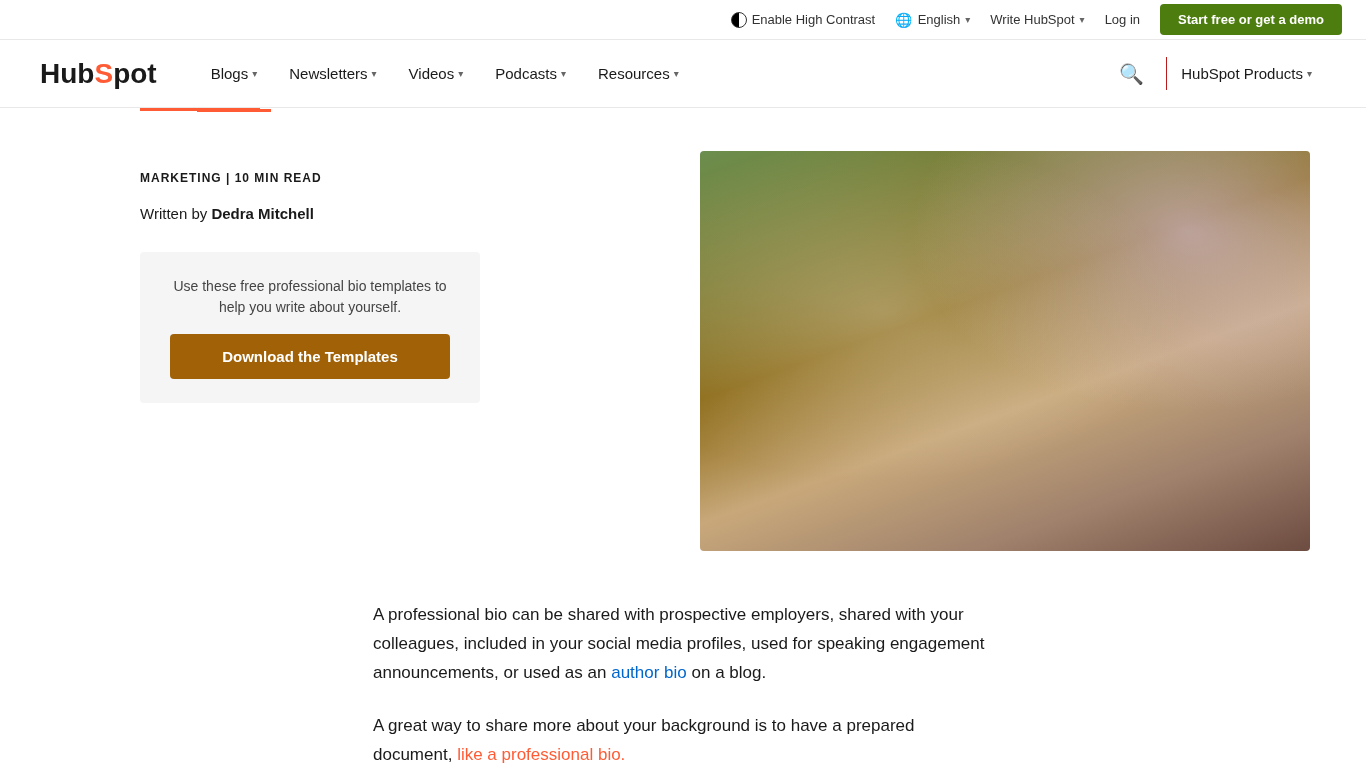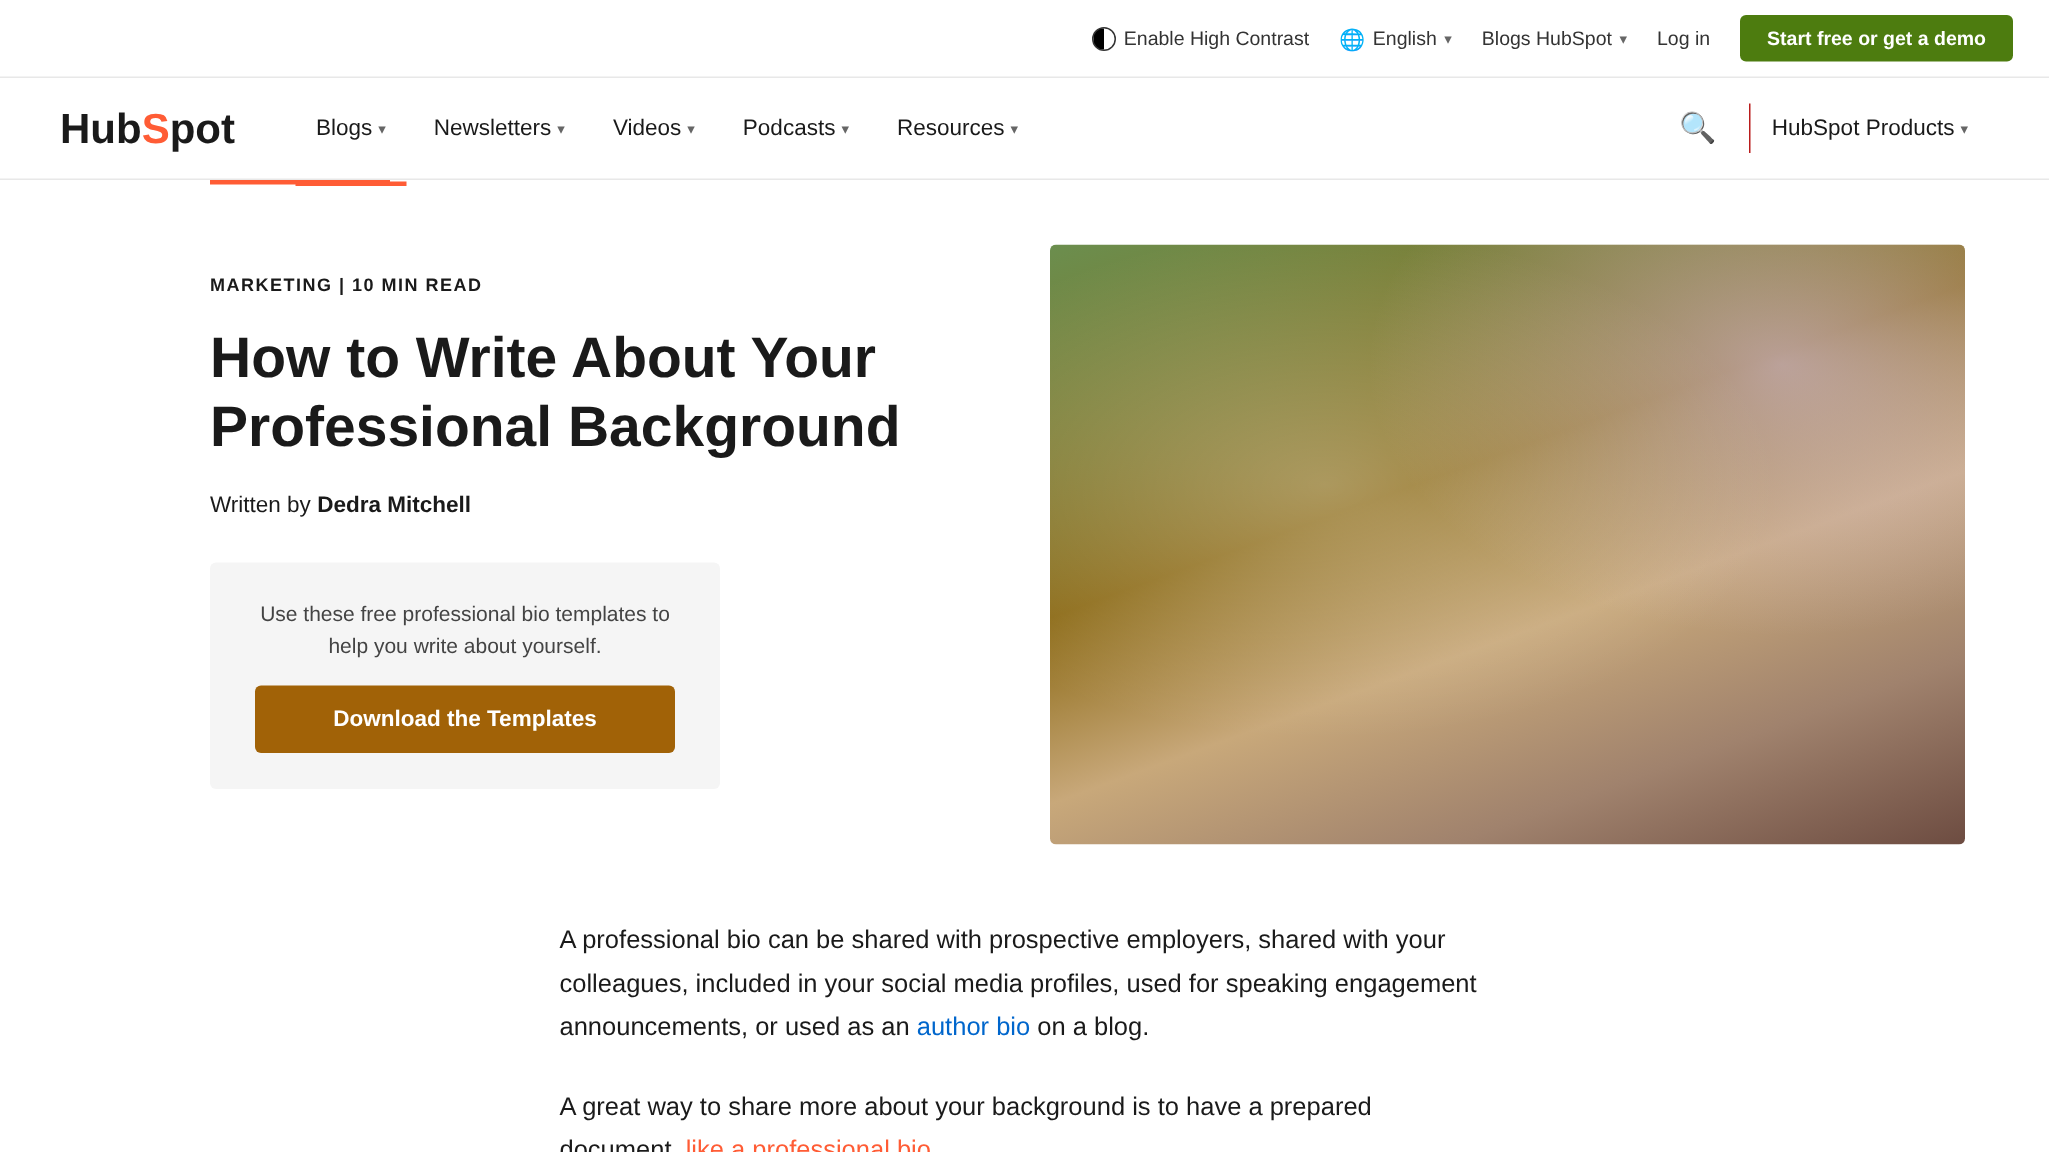--- a/index.html
+++ b/index.html
@@ -6,21 +6,21 @@
     body { font-family: 'Helvetica Neue', Arial, sans-serif; background: #fff; color: #1a1a1a; width: 1366px; overflow-x: hidden; }
 
     
     .top-bar {
       background: #fff;
       border-bottom: 1px solid #e8e8e8;
       display: flex;
       align-items: center;
       justify-content: flex-end;
       padding: 0 24px;
-      height: 52px;
+      height: 40px;
       font-size: 13px;
       gap: 20px;
     }
     .top-bar-left { display: flex; align-items: center; gap: 20px; }
     .top-bar-item { display: flex; align-items: center; gap: 5px; cursor: pointer; color: #333; text-decoration: none; }
     .contrast-icon { width: 16px; height: 16px; border-radius: 50%; background: linear-gradient(90deg, #000 50%, #fff 50%); border: 1px solid #333; display: inline-block; }
     .globe-icon { font-size: 14px; }
     .btn-start {
       background: #4d7c0f;
       color: #fff;
@@ -195,21 +195,21 @@
     <span class="top-bar-item">
       <span class="contrast-icon"></span>
       <span>Enable High Contrast</span>
     </span>
     <span class="top-bar-item">
       <span class="globe-icon">🌐</span>
       <span>English</span>
       <span class="chevron">▾</span>
     </span>
     <span class="top-bar-item">
-      <span>Blogs HubSpot</span>
+      <span>Write HubSpot</span>
       <span class="chevron">▾</span>
     </span>
     <span class="top-bar-item">
       <span>Log in</span>
     </span>
     <button class="btn-start">Start free or get a demo</button>
   </div>
 </div>
 
 <nav class="navbar">
@@ -247,21 +247,20 @@
       <span class="chevron">▾</span>
     </div>
   </div>
 </nav>
 
 <div class="divider-line"></div>
 
 <div class="hero">
   <div class="hero-left">
     <div class="meta">MARKETING | 10 MIN READ</div>
-    <h1 class="hero-title">How to Write About Your Professional Background</h1>
     <p class="written-by">
       <span>Written by</span>
       <strong>Dedra Mitchell</strong>
     </p>
     <div class="cta-box">
       <p>Use these free professional bio templates to help you write about yourself.</p>
       <button class="btn-download">Download the Templates</button>
     </div>
   </div>
   <div class="hero-right">

